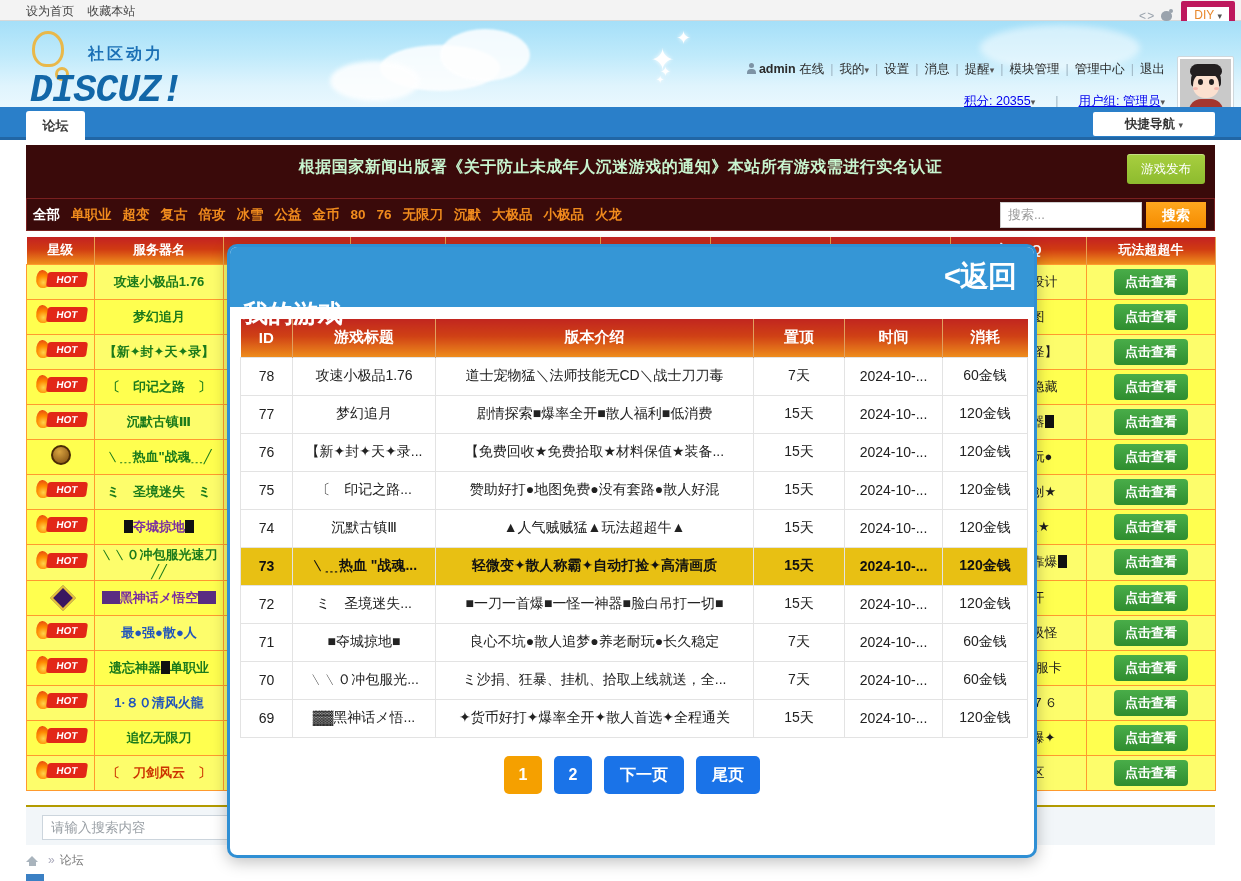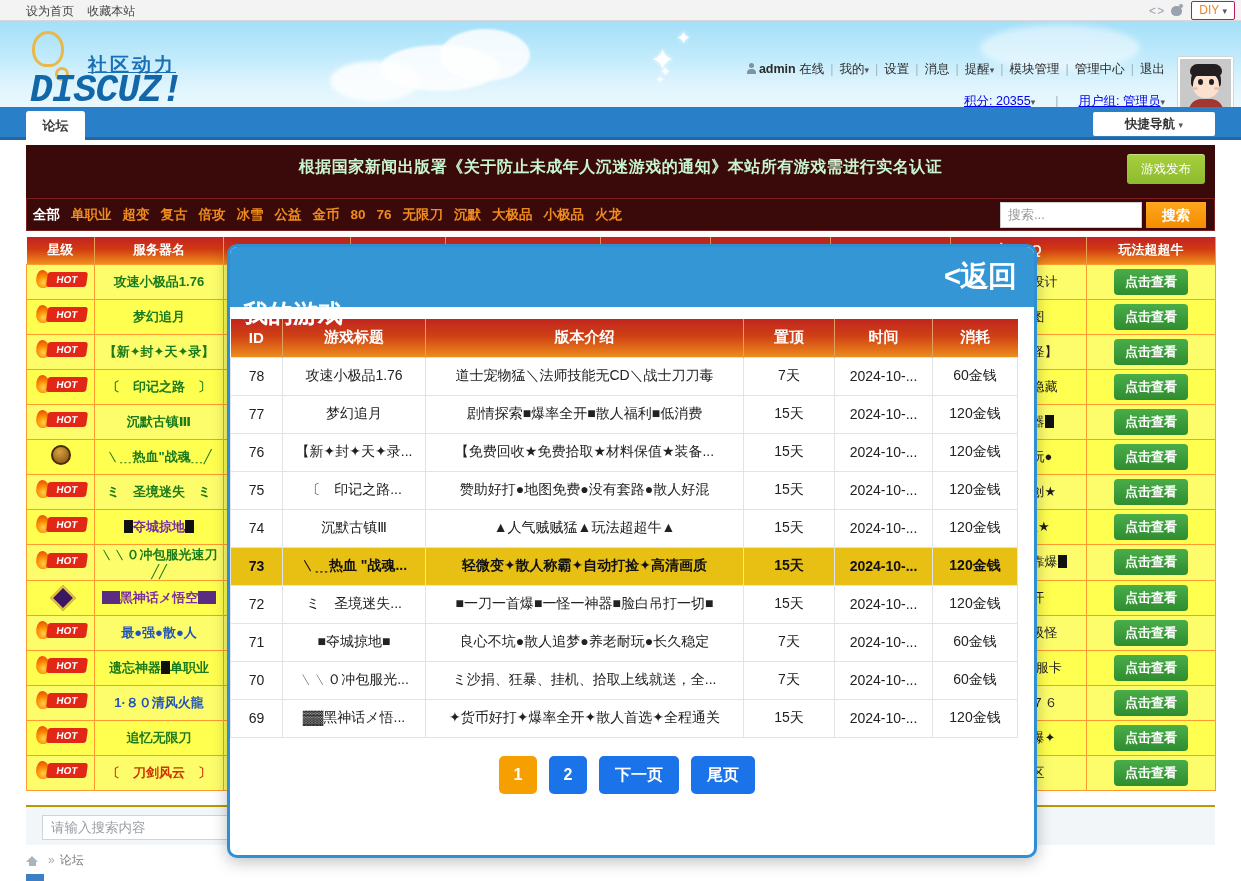--- a/index.html
+++ b/index.html
@@ -20,21 +20,21 @@
     font-size: 12px; color: #555;
   }
   .topstrip .left { position: absolute; left: 26px; top: 3px; }
   .topstrip .left a { color: #444; text-decoration: none; margin-right: 10px; }
   .topstrip .right { position: absolute; right: 6px; top: 1px; display:flex; align-items:center; gap:7px;}
   .code-icon { color:#9aa3ad; font-size:12px; letter-spacing:-1px;}
   .palette-icon { width:14px;height:13px; position:relative; display:inline-block;}
   .palette-icon .p1{position:absolute;width:11px;height:10px;background:#9aa3ad;border-radius:60% 60% 55% 55%;left:1px;top:2px;}
   .palette-icon .p2{position:absolute;width:4px;height:4px;background:#9aa3ad;border-radius:50%;left:9px;top:0px;}
   .diy-btn {
-    border: 1px solid #be185d; color:#e8872a; background:#fff;
+    border: 6px solid #be185d; color:#e8872a; background:#fff;
     font-size: 12px; padding: 1px 7px 2px 7px; border-radius:2px;
     display:inline-block;
   }
 
   
   .header {
     position: absolute; left: 0; top: 21px; width: 1241px; height: 86px;
     background: linear-gradient(180deg,#a5dff8 0%, #bfeafb 40%, #dff4fd 75%, #eaf8fe 100%);
     overflow: hidden;
   }
@@ -47,22 +47,22 @@
   .s1{ left:650px; top:24px; font-size:30px;}
   .s2{ left:676px; top:8px; font-size:18px;}
   .s3{ left:660px; top:44px; font-size:13px;}
   .s4{ left:656px; top:54px; font-size:10px;}
 
   .logo-wrap { position:absolute; left:26px; top:10px; width:340px; height:70px;}
   .logo-bulb { position:absolute; left:6px; top:0px; width:32px; height:36px;
     border:3px solid #e9b84a; border-radius:50% 50% 45% 45%; background:transparent;}
   .logo-bulb:after{content:""; position:absolute; left:20px; top:33px; width:8px;height:8px;
     border:3px solid #e9b84a; border-radius:50%;}
-  .logo-cn { position:absolute; left:62px; top:21px; font-size:19px; color:#1a6fb5; font-weight:bold; letter-spacing:3px;
-     font-family:"DejaVu Sans", sans-serif;text-decoration:underline;}
+  .logo-cn { position:absolute; left:62px; top:13px; font-size:16px; color:#1a6fb5; font-weight:bold; letter-spacing:3px;
+     font-family:"DejaVu Sans", sans-serif;}
   .logo-main { position:absolute; left:4px; top:38px; font-size:38px; font-weight:bold; font-style:italic;
     color:#1267a8; letter-spacing:-1px; font-family:Liberation Mono, monospace;}
 
   .user-bar { position:absolute; right:76px; top:40px; font-size:12.5px; color:#2b2b2b; white-space:nowrap;}
   .user-bar a { color:#2b2b2b; text-decoration:none; }
   .user-bar .sep { color:#9fb6c4; margin:0 6px; }
   .user-bar .uname { font-weight:bold; }
   .user-icon { display:inline-block; width:9px;height:11px; position:relative; vertical-align:-1px; margin-right:3px;}
   .user-icon:before{content:"";position:absolute;left:2px;top:0;width:5px;height:5px;background:#7d93a5;border-radius:50%;}
   .user-icon:after{content:"";position:absolute;left:0;top:6px;width:9px;height:5px;background:#7d93a5;border-radius:4px 4px 0 0;}
@@ -211,21 +211,21 @@
   .modal-header {
     height:60px; background:#3596d6; position:relative;
   }
   .modal-title {
     position:absolute; left:13px; top:18px; color:#fff; font-size:25px; font-weight:bold;margin-top:32px;
   }
   .modal-back {
     position:absolute; right:18px; top:10px; color:#fff; font-size:29px; font-weight:bold;
     letter-spacing:-1px;
   }
-  .modal-body { padding: 12px 10px 0 0; background:#fff; }
+  .modal-body { padding: 12px 10px 0 10px; background:#fff; }
 
   table.games { width:787px; border-collapse:collapse; table-layout:fixed; }
   table.games th {
     height:38px; background: linear-gradient(180deg,#c1261f 0%, #cf4015 45%, #ee8c1c 100%);
     color:#fff; font-size:15px; font-weight:bold; text-align:center;
     border-right:1px solid #e0a060;
   }
   table.games th:last-child { border-right:none; }
   table.games td {
     height:38px; border:1px solid #e3e3e3; text-align:center;

